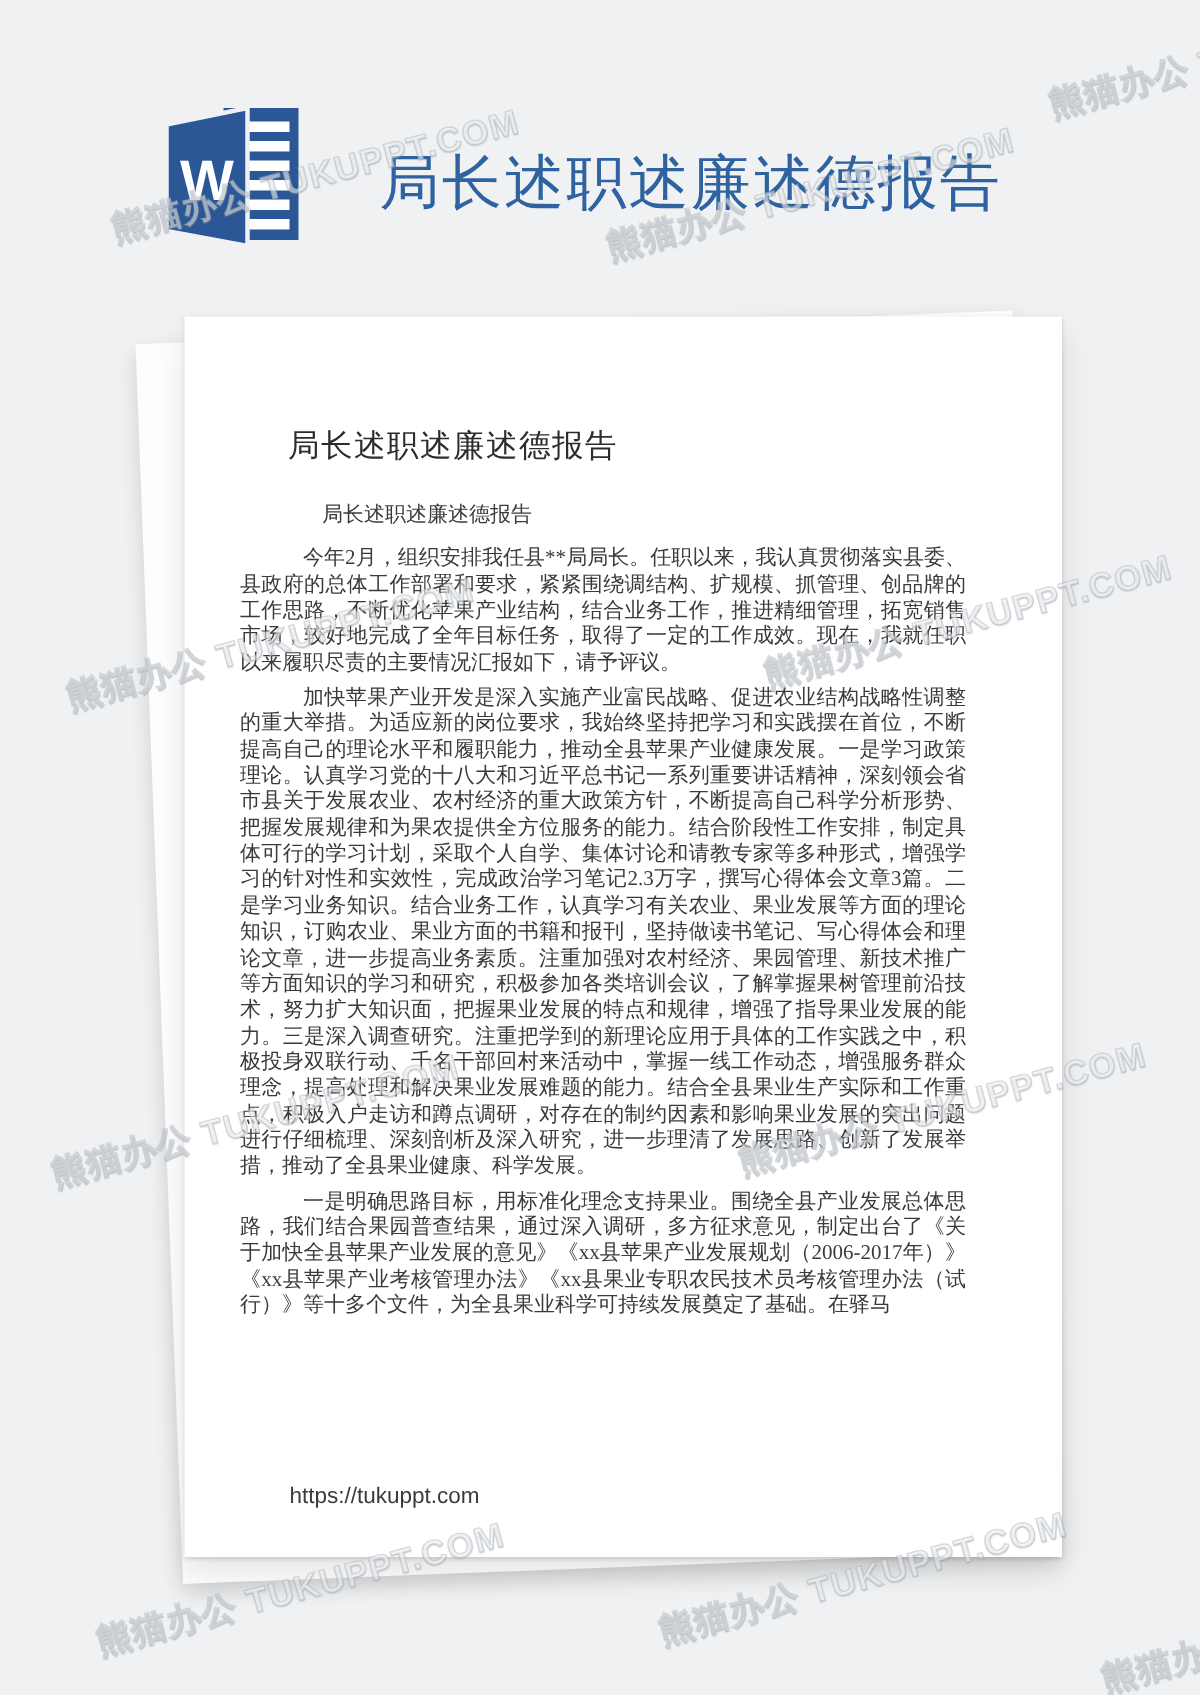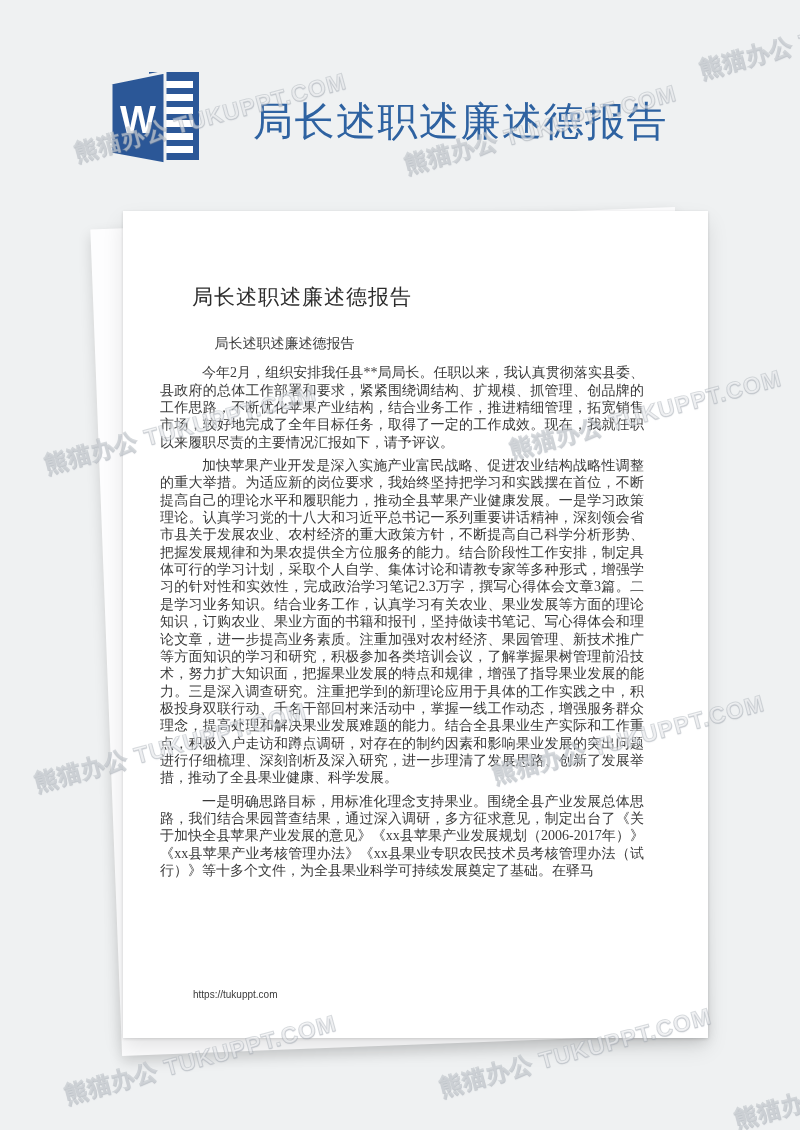--- a/index.html
+++ b/index.html
@@ -34,21 +34,21 @@
   }
   .doc-heading{
     font-size:21px;line-height:28px;font-weight:400;color:#2c2c2c;
     margin:0 0 24px 32px;letter-spacing:1px;
   }
   .doc-body{font-size:14px;line-height:17.35px;}
   .doc-body p{margin:0 0 6px;text-indent:3em;text-align:justify;}
   .doc-body p.doc-subtitle{text-indent:3.9em;margin-bottom:12px;}
   .doc-footer-url{
     position:absolute;left:70px;top:778px;
-    font-family:"Liberation Sans",sans-serif;font-size:10px;color:#3a3a3a;
+    font-family:"Liberation Sans",sans-serif;font-size:15px;color:#3a3a3a;
   }
   
   .watermark-layer{position:absolute;inset:0;z-index:5;pointer-events:none;overflow:hidden;}
   .wm{
     position:absolute;white-space:nowrap;
     font:700 23px "Liberation Sans",sans-serif;letter-spacing:1px;
     color:rgba(255,255,255,.5);
     -webkit-text-stroke:1px rgba(156,162,172,.38);
     text-shadow:0 1px 1px rgba(140,146,158,.30);
     transform:rotate(-15deg);transform-origin:left center;

